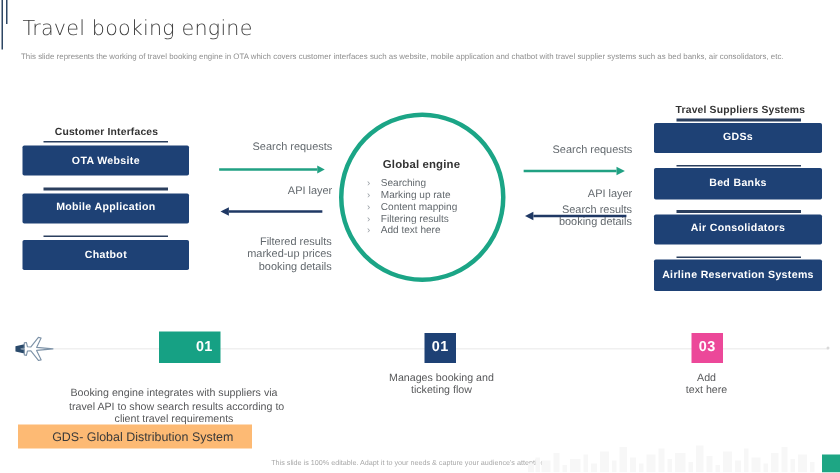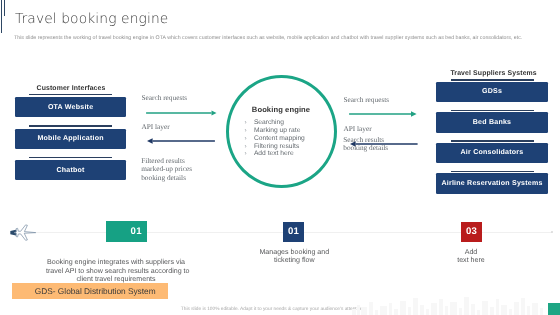--- a/index.html
+++ b/index.html
@@ -38,21 +38,21 @@
   #lbar0,#lbar1,#lbar2{left:28.8px;width:83.5px;}
   #lbar0{top:93.9px;} #lbar1{top:125.4px;} #lbar2{top:156.8px;}
 
   
   #right-head{left:437.6px;width:112px;top:70px;text-align:center;}
   #rbox0,#rbox1,#rbox2,#rbox3{left:436px;width:112px;height:20.4px;}
   #rbox0{top:81.7px;} #rbox1{top:112.2px;} #rbox2{top:142.7px;} #rbox3{top:173.2px;}
   #rbar0,#rbar1,#rbar2,#rbar3{left:450.9px;width:82.8px;}
   #rbar0{top:79.4px;} #rbar1{top:109.9px;} #rbar2{top:140.4px;} #rbar3{top:170.9px;}
 
-  .arrow-label{font-size:7.3px;color:#63696e;text-align:left;line-height:8.3px;font-family:Liberation Serif, serif;}
+  .arrow-label{font-size:7.3px;color:#63696e;text-align:right;line-height:8.3px;}
   #l-top-label{left:141.5px;top:94.4px;width:80px;}
   #l-green-arrow{left:145px;top:108.5px;}
   #l-mid-label{left:141.5px;top:122.8px;width:80px;}
   #l-blue-arrow{left:144px;top:137px;}
   #l-bot-label{left:141.2px;top:157px;width:80px;}
   #r-top-label{left:343.5px;top:96.4px;width:78px;}
   #r-green-arrow{left:347.5px;top:110px;}
   #r-mid-label{left:343.5px;top:125.2px;width:78px;}
   #r-blue-arrow{left:346.5px;top:139.5px;}
   #r-bot-label{left:343.3px;top:136px;width:78px;}
@@ -98,21 +98,21 @@
 <div class="abs nbar" id="rbar0"></div>
 <div class="abs nbox" id="rbox0">GDSs</div>
 <div class="abs nbar" id="rbar1"></div>
 <div class="abs nbox" id="rbox1">Bed Banks</div>
 <div class="abs nbar" id="rbar2"></div>
 <div class="abs nbox" id="rbox2">Air Consolidators</div>
 <div class="abs nbar" id="rbar3"></div>
 <div class="abs nbox" id="rbox3">Airline Reservation Systems</div>
 
 <div class="abs" id="circle"></div>
-<div class="abs" id="circle-title">Booking engine</div>
+<div class="abs" id="circle-title">Global engine</div>
 <div class="abs" id="bullets">
   <div class="bul">
       <span class="mk">›</span>
       <span>Searching</span>
     </div>
   <div class="bul">
       <span class="mk">›</span>
       <span>Marking  up rate</span>
     </div>
   <div class="bul">
@@ -156,21 +156,21 @@
 <div class="abs" id="tl-line"></div>
 <div class="abs" id="tl-end-dot"></div>
 <svg class="abs" id="plane-icon" width="27" height="18" viewBox="0 0 27 18">
   <path d="M0.3 6.9 L7.0 5.4 L7.0 11.8 L0.3 10.3 Z" fill="#2a4a6b"></path>
   <path d="M25.4 8.6 L14.4 7.6 L17.4 1.3 L15.6 0.9 L10.6 7.3 L8.3 7.2 L7.6 4.3 L6.2 4.6 L6.2 8.1 L4.0 8.6 L6.2 9.1 L6.2 12.6 L7.6 12.9 L8.3 10.0 L10.6 9.9 L15.6 16.3 L17.4 15.9 L14.4 9.6 Z" fill="#ffffff" stroke="#7d92a7" stroke-width="0.75" stroke-linejoin="round" stroke-linecap="round"></path>
 </svg>
 <div class="abs tl-num" id="tl-num0" style="background: rgb(22, 161, 132);">01</div>
 <div class="abs tl-text" id="tl-text0">Booking engine integrates  with suppliers via<br>travel API to show search results according to<br>client travel requirements</div>
 <div class="abs tl-num" id="tl-num1" style="background: rgb(30, 65, 117);">01</div>
 <div class="abs tl-text" id="tl-text1">Manages booking and<br>ticketing flow</div>
-<div class="abs tl-num" id="tl-num2" style="background: #b91c1c;">03</div>
+<div class="abs tl-num" id="tl-num2" style="background: #ec4899;">03</div>
 <div class="abs tl-text" id="tl-text2">Add<br>text here</div>
 
 <div class="abs" id="gds-tag">GDS- Global Distribution System</div>
 <div class="abs" id="footer">This slide is 100% editable. Adapt it to your needs &amp; capture your audience's attention.</div>
 <svg class="abs" id="skyline" width="200" height="21" viewBox="0 0 200 21">
     <rect x="4" y="15" width="4" height="6" fill="#f7f7f7"></rect>
     <rect x="9" y="11" width="3" height="10" fill="#f7f7f7"></rect>
     <rect x="13" y="13" width="6" height="8" fill="#f7f7f7"></rect>
     <rect x="21" y="8" width="4" height="13" fill="#f7f7f7"></rect>
     <rect x="27" y="16" width="3" height="5" fill="#f7f7f7"></rect>

